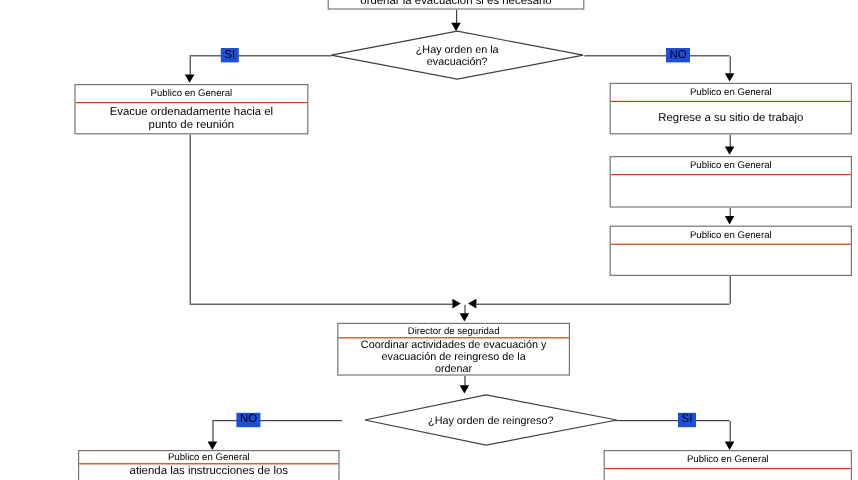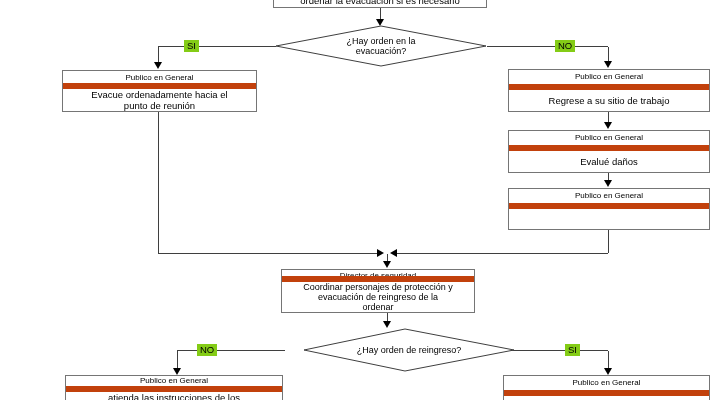--- a/index.html
+++ b/index.html
@@ -17,37 +17,37 @@
     border-top:7px solid #000;}
   .arr-right{position:absolute;width:0;height:0;
     border-top:4px solid transparent;border-bottom:4px solid transparent;
     border-left:7px solid #000;}
   .arr-left{position:absolute;width:0;height:0;
     border-top:4px solid transparent;border-bottom:4px solid transparent;
     border-right:7px solid #000;}
   
   .node{position:absolute;box-sizing:border-box;border:1px solid #757575;
     background:#fff;display:flex;flex-direction:column;}
-  .node-header{height:14px;line-height:14px;border-bottom:6px solid #c2410c;
+  .node-header{height:14px;line-height:14px;border-bottom:1px solid #c2410c;
     font-size:8px;text-align:center;white-space:nowrap;overflow:hidden;}
   .node-body{flex:1;display:flex;flex-direction:column;align-items:center;justify-content:center;
     text-align:center;font-size:9.5px;line-height:11px;padding:0 6px;}
   .node-body .bl{display:block;}
   
   .start-node{position:absolute;box-sizing:border-box;border:1px solid #757575;background:#fff;
     display:flex;align-items:flex-end;justify-content:center;font-size:9.5px;padding-bottom:1px;}
   
   .diamond{position:absolute;}
   .diamond svg{position:absolute;left:0;top:0;}
   .diamond-text{position:absolute;left:0;top:0;width:100%;height:100%;
     display:flex;flex-direction:column;align-items:center;justify-content:center;
     text-align:center;font-size:9px;line-height:10px;}
   .diamond-text span{display:block;}
   
-  .edge-label{position:absolute;background:#84cc16;font-size:9.5px;line-height:12px;padding:0 3px;}
+  .edge-label{position:absolute;background:#1d4ed8;font-size:9.5px;line-height:12px;padding:0 3px;}
   
   .hdr-sm{height:10px;line-height:10px;font-size:8px;}
   .hdr-dir{height:12px;line-height:12px;}
   .body-dir{font-size:9px;line-height:10px;}
 </style>
 </head>
 <body>
 
 <div id="canvas">
 
@@ -115,31 +115,30 @@
     </div>
   </div>
 
   <div class="node" style="left:508px;top:69px;width:202px;height:43px;">
     <div class="node-header">Publico en General</div>
     <div class="node-body">Regrese a su sitio de trabajo</div>
   </div>
 
   <div class="node" style="left:508px;top:130px;width:202px;height:43px;">
     <div class="node-header">Publico en General</div>
-    <div class="node-body">Evalué daños</div>
   </div>
 
   <div class="node" style="left:508px;top:188px;width:202px;height:42px;">
     <div class="node-header">Publico en General</div>
   </div>
 
   <div class="node" style="left:281px;top:269px;width:194px;height:44px;">
     <div class="node-header hdr-dir">Director de seguridad</div>
     <div class="node-body body-dir">
-      <span class="bl">Coordinar personajes de protección y</span>
+      <span class="bl">Coordinar actividades de evacuación y</span>
       <span class="bl">evacuación de reingreso de la</span>
       <span class="bl">ordenar</span>
     </div>
   </div>
 
   <div class="diamond" style="left:303px;top:328px;width:212px;height:44px;">
     <svg width="212" height="44" viewBox="0 0 212 44">
       <polygon points="102,1 211,22 102,43 1,22" fill="#ffffff" stroke="#3f3f3f" stroke-width="1"></polygon>
     </svg>
     <div class="diamond-text">

